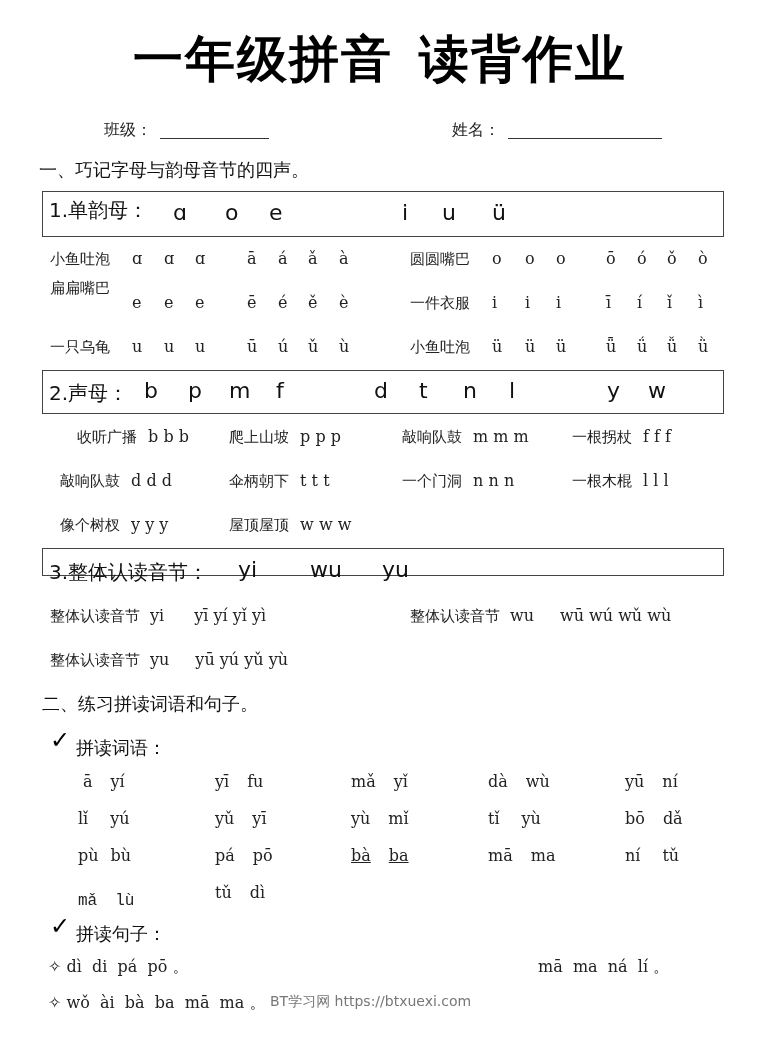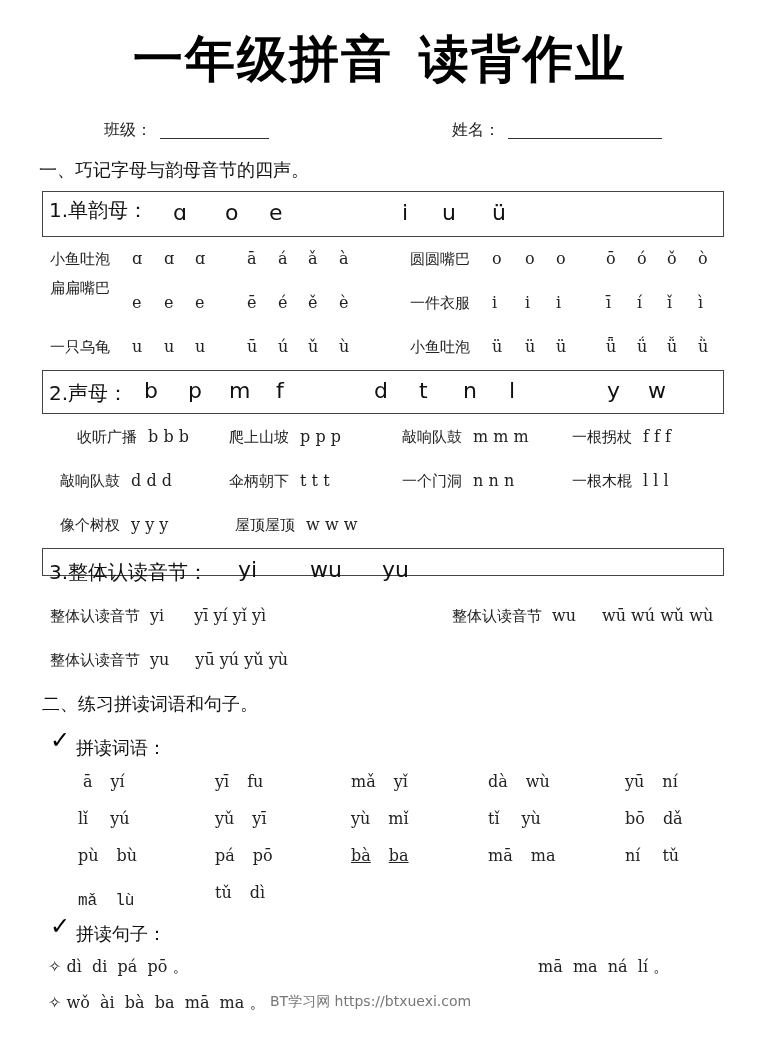--- a/index.html
+++ b/index.html
@@ -148,33 +148,33 @@
 <div class="abs" style="left:229px; top:427px;"><span class="cn">爬上山坡</span> <span class="py" style="margin-left:6px">p p p</span></div>
 <div class="abs" style="left:402px; top:427px;"><span class="cn">敲响队鼓</span> <span class="py" style="margin-left:6px">m m m</span></div>
 <div class="abs" style="left:572px; top:427px;"><span class="cn">一根拐杖</span> <span class="py" style="margin-left:6px">f f f</span></div>
 
 <div class="abs" style="left:60px; top:471px;"><span class="cn">敲响队鼓</span> <span class="py" style="margin-left:6px">d d d</span></div>
 <div class="abs" style="left:229px; top:471px;"><span class="cn">伞柄朝下</span> <span class="py" style="margin-left:6px">t t t</span></div>
 <div class="abs" style="left:402px; top:471px;"><span class="cn">一个门洞</span> <span class="py" style="margin-left:6px">n n n</span></div>
 <div class="abs" style="left:572px; top:471px;"><span class="cn">一根木棍</span> <span class="py" style="margin-left:6px">l l l</span></div>
 
 <div class="abs" style="left:60px; top:515px;"><span class="cn">像个树杈</span> <span class="py" style="margin-left:6px">y y y</span></div>
-<div class="abs" style="left:235px; top:515px;"><span class="cn">屋顶屋顶</span> <span class="py" style="margin-left:6px">w w w</span></div>
+<div class="abs" style="left:229px; top:515px;"><span class="cn">屋顶屋顶</span> <span class="py" style="margin-left:6px">w w w</span></div>
 
 <div class="box" style="top:548px; height:28px;">
   <span class="box-label" style="top:10px;">3.整体认读音节：</span>
   <span class="box-letter" style="left:195px; top:8px;">yi</span>
   <span class="box-letter" style="left:267px; top:8px;">wu</span>
   <span class="box-letter" style="left:339px; top:8px;">yu</span>
 </div>
 
 <div class="abs" style="left:50px; top:606px;">
   <span class="cn">整体认读音节</span><span class="py" style="margin-left:10px">yi</span><span class="py" style="margin-left:30px">yī yí yǐ yì</span>
 </div>
-<div class="abs" style="left:410px; top:606px;margin-left:42px;">
+<div class="abs" style="left:410px; top:606px;">
   <span class="cn">整体认读音节</span><span class="py" style="margin-left:10px">wu</span><span class="py" style="margin-left:26px">wū wú wǔ wù</span>
 </div>
 <div class="abs" style="left:50px; top:650px;">
   <span class="cn">整体认读音节</span><span class="py" style="margin-left:10px">yu</span><span class="py" style="margin-left:26px">yū yú yǔ yù</span>
 </div>
 
 <div class="abs section-head" style="left:42px; top:692px;">二、练习拼读词语和句子。</div>
 
 <div class="abs check" style="left:50px; top:726px;">✓</div>
 <div class="abs sub-head" style="left:76px; top:736px;">拼读词语：</div>
@@ -184,21 +184,21 @@
 <div class="abs py" style="left:351px; top:772px;"><span>mǎ</span><span style="margin-left:18px">yǐ</span></div>
 <div class="abs py" style="left:488px; top:772px;"><span>dà</span><span style="margin-left:18px">wù</span></div>
 <div class="abs py" style="left:625px; top:772px;"><span>yū</span><span style="margin-left:18px">ní</span></div>
 
 <div class="abs py" style="left:78px; top:809px;"><span>lǐ</span><span style="margin-left:22px">yú</span></div>
 <div class="abs py" style="left:215px; top:809px;"><span>yǔ</span><span style="margin-left:18px">yī</span></div>
 <div class="abs py" style="left:351px; top:809px;"><span>yù</span><span style="margin-left:18px">mǐ</span></div>
 <div class="abs py" style="left:488px; top:809px;"><span>tǐ</span><span style="margin-left:22px">yù</span></div>
 <div class="abs py" style="left:625px; top:809px;"><span>bō</span><span style="margin-left:18px">dǎ</span></div>
 
-<div class="abs py" style="left:78px; top:846px;"><span>pù</span><span style="margin-left:18px">bù</span></div>
+<div class="abs py" style="left:78px; top:846px;"><span>pù</span><span style="margin-left:12px">bù</span></div>
 <div class="abs py" style="left:215px; top:846px;"><span>pá</span><span style="margin-left:18px">pō</span></div>
 <div class="abs py" style="left:351px; top:846px;text-decoration:underline;"><span>bà</span><span style="margin-left:18px">ba</span></div>
 <div class="abs py" style="left:488px; top:846px;"><span>mā</span><span style="margin-left:18px">ma</span></div>
 <div class="abs py" style="left:625px; top:846px;"><span>ní</span><span style="margin-left:22px">tǔ</span></div>
 
 <div class="abs py" style="left:78px; top:892px;font-family:Liberation Mono, monospace;"><span>mǎ</span><span style="margin-left:18px">lù</span></div>
 <div class="abs py" style="left:215px; top:883px;"><span>tǔ</span><span style="margin-left:18px">dì</span></div>
 
 <div class="abs check" style="left:50px; top:912px;">✓</div>
 <div class="abs sub-head" style="left:76px; top:922px;">拼读句子：</div>

